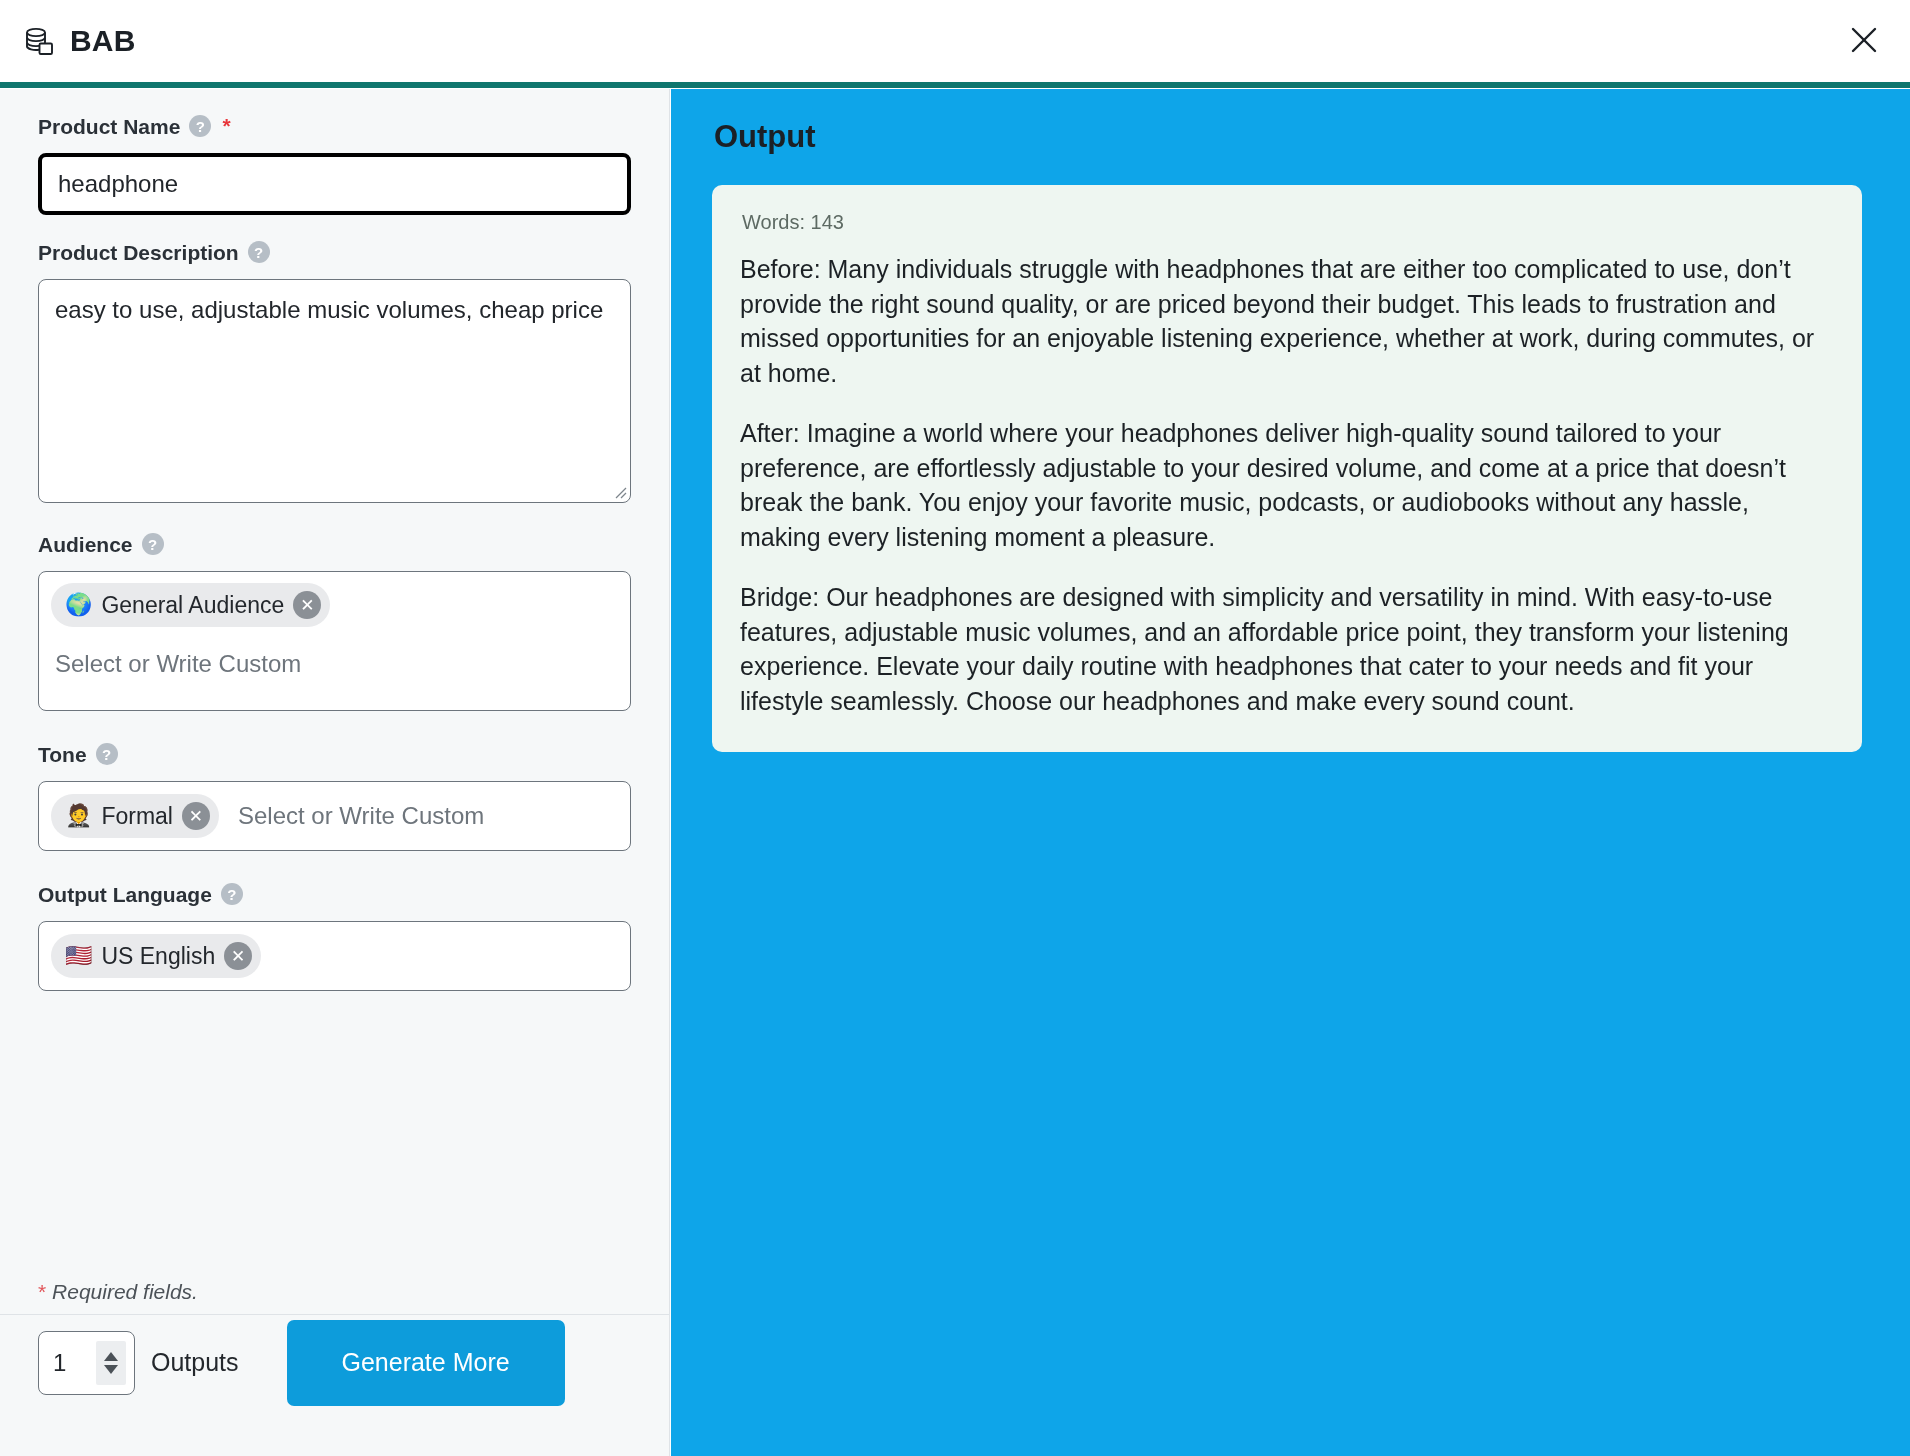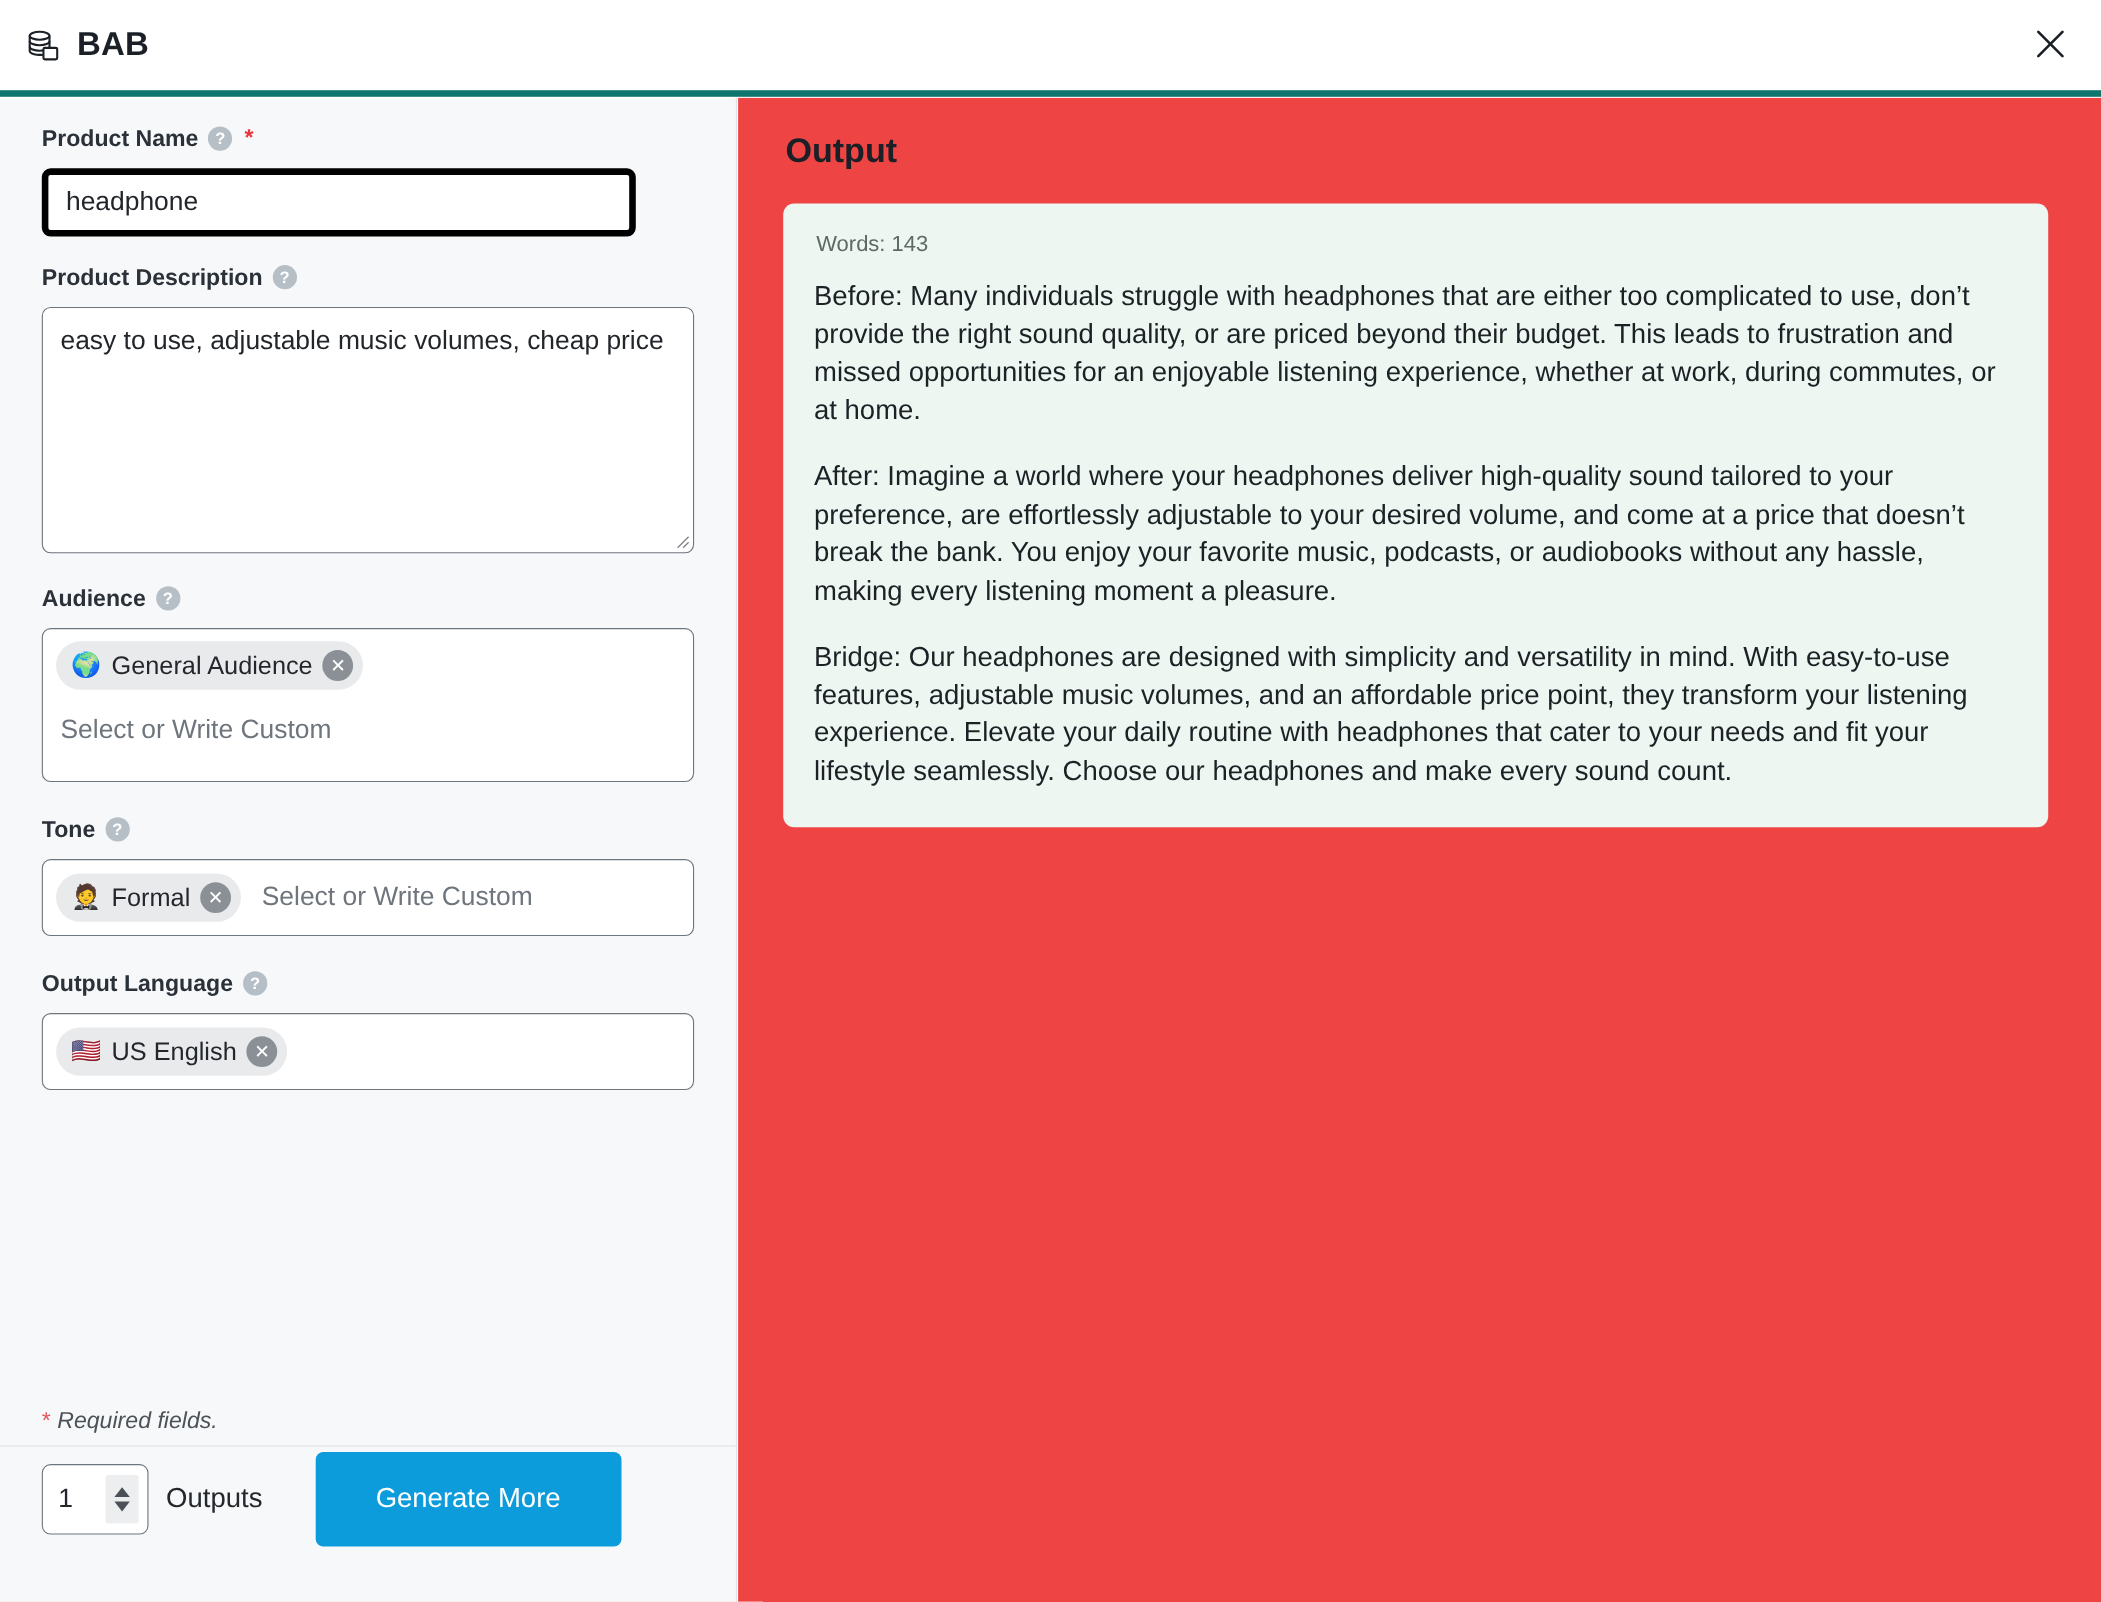--- a/index.html
+++ b/index.html
@@ -39,21 +39,21 @@
     width: 670px; height: 1367px;
     background: #f6f8f9;
     border-right: 1px solid #dfe3e7;
     overflow: hidden;
   }
   .left-scroll { position: absolute; left: 0; top: 0; width: 670px; height: 1186px; padding: 26px 38px 0 38px; }
 
   .right-pane {
     position: absolute; left: 671px; top: 0;
     width: 1239px; height: 1367px;
-    background: #ef4444;
+    background: #0ea5e9;
     padding: 30px 48px 0 41px;
   }
 
   
   .field { margin-bottom: 0; }
   .flabel {
     display: flex; align-items: flex-start; gap: 9px;
     font-size: 21px; font-weight: bold; color: #2b3138;
     margin-bottom: 14px;
   }
@@ -61,22 +61,22 @@
     width: 22px; height: 22px; border-radius: 50%;
     background: #b6bec6; color: #ffffff;
     font-size: 15px; font-weight: bold;
     display: inline-flex; align-items: center; justify-content: center;
     cursor: pointer; line-height: 1; font-family: "Liberation Sans", sans-serif;
   }
   .req-star { color: #e8373c; font-size: 21px; line-height: 1; margin-left: 2px; }
 
   
   .text-input {
-    width: 540px; height: 62px;
-    border: 6px solid #000000; border-radius: 8px;
+    width: 593px; height: 62px;
+    border: 4px solid #000000; border-radius: 8px;
     background: #ffffff; color: #22262b;
     font-size: 24px; font-family: "Liberation Sans", sans-serif;
     padding: 0 16px; outline: none; display: block;
   }
   .textarea-box {
     width: 593px; height: 224px;
     border: 1px solid #6d757d; border-radius: 8px;
     background: #ffffff; color: #22262b;
     font-size: 24px; line-height: 1.36; font-family: "Liberation Sans", sans-serif;
     padding: 14px 16px; outline: none; display: block;

